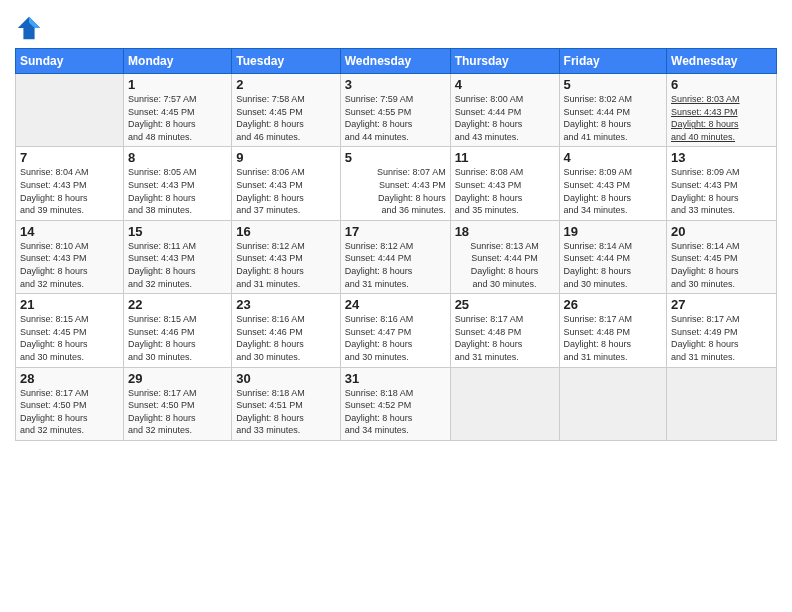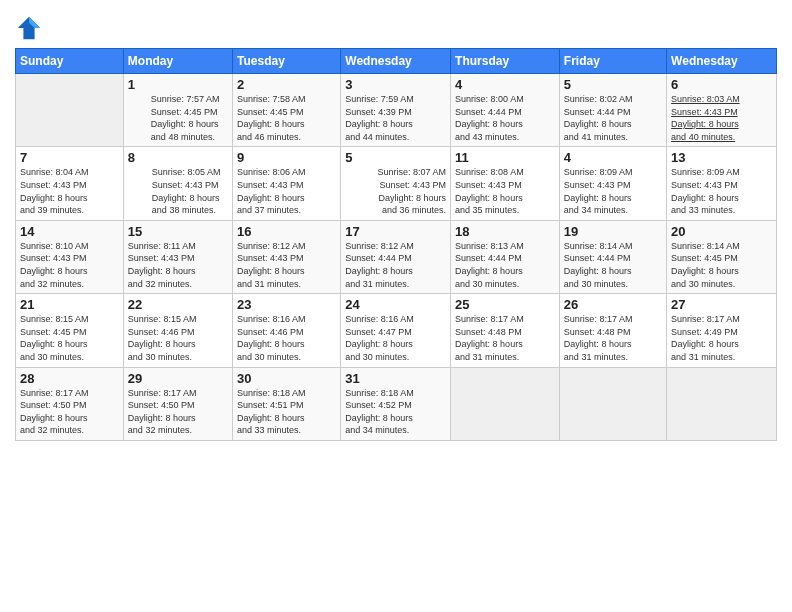--- a/index.html
+++ b/index.html
@@ -132,36 +132,36 @@
         <th>Thursday</th>
         <th>Friday</th>
         <th>Wednesday</th>
       </tr>
     </thead>
     <tbody id="calendar-body">
     <tr>
           <td class="empty"></td>
           <td>
             <span class="day-number">1</span>
-            <div class="day-info" style="white-space: pre-line; margin-left: 23px;">Sunrise: 7:57 AM
+            <div class="day-info" style="white-space: pre-line;">Sunrise: 7:57 AM
 Sunset: 4:45 PM
 Daylight: 8 hours
 and 48 minutes.</div>
           </td>
           <td>
             <span class="day-number">2</span>
             <div class="day-info" style="white-space: pre-line;">Sunrise: 7:58 AM
 Sunset: 4:45 PM
 Daylight: 8 hours
 and 46 minutes.</div>
           </td>
           <td>
             <span class="day-number">3</span>
             <div class="day-info" style="white-space: pre-line;">Sunrise: 7:59 AM
-Sunset: 4:39 PM
+Sunset: 4:55 PM
 Daylight: 8 hours
 and 44 minutes.</div>
           </td>
           <td>
             <span class="day-number">4</span>
             <div class="day-info" style="white-space: pre-line;">Sunrise: 8:00 AM
 Sunset: 4:44 PM
 Daylight: 8 hours
 and 43 minutes.</div>
           </td>
@@ -183,21 +183,21 @@
         <tr>
           <td>
             <span class="day-number">7</span>
             <div class="day-info" style="white-space: pre-line;">Sunrise: 8:04 AM
 Sunset: 4:43 PM
 Daylight: 8 hours
 and 39 minutes.</div>
           </td>
           <td>
             <span class="day-number">8</span>
-            <div class="day-info" style="white-space: pre-line; margin-left: 24px;">Sunrise: 8:05 AM
+            <div class="day-info" style="white-space: pre-line;">Sunrise: 8:05 AM
 Sunset: 4:43 PM
 Daylight: 8 hours
 and 38 minutes.</div>
           </td>
           <td>
             <span class="day-number">9</span>
             <div class="day-info" style="white-space: pre-line;">Sunrise: 8:06 AM
 Sunset: 4:43 PM
 Daylight: 8 hours
 and 37 minutes.</div>
@@ -255,21 +255,21 @@
           </td>
           <td>
             <span class="day-number">17</span>
             <div class="day-info" style="white-space: pre-line;">Sunrise: 8:12 AM
 Sunset: 4:44 PM
 Daylight: 8 hours
 and 31 minutes.</div>
           </td>
           <td>
             <span class="day-number">18</span>
-            <div class="day-info" style="white-space: pre-line;">Sunrise: 8:13 AM
+            <div class="day-info" style="white-space: pre-line; text-align: center;">Sunrise: 8:13 AM
 Sunset: 4:44 PM
 Daylight: 8 hours
 and 30 minutes.</div>
           </td>
           <td>
             <span class="day-number">19</span>
             <div class="day-info" style="white-space: pre-line;">Sunrise: 8:14 AM
 Sunset: 4:44 PM
 Daylight: 8 hours
 and 30 minutes.</div>

